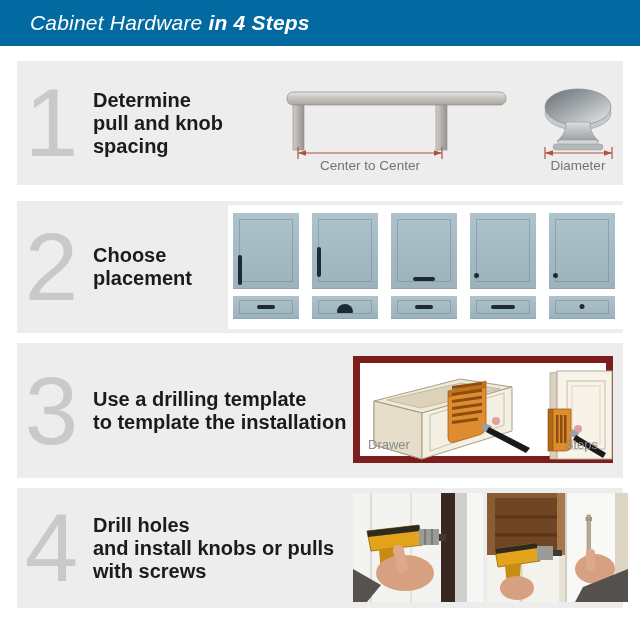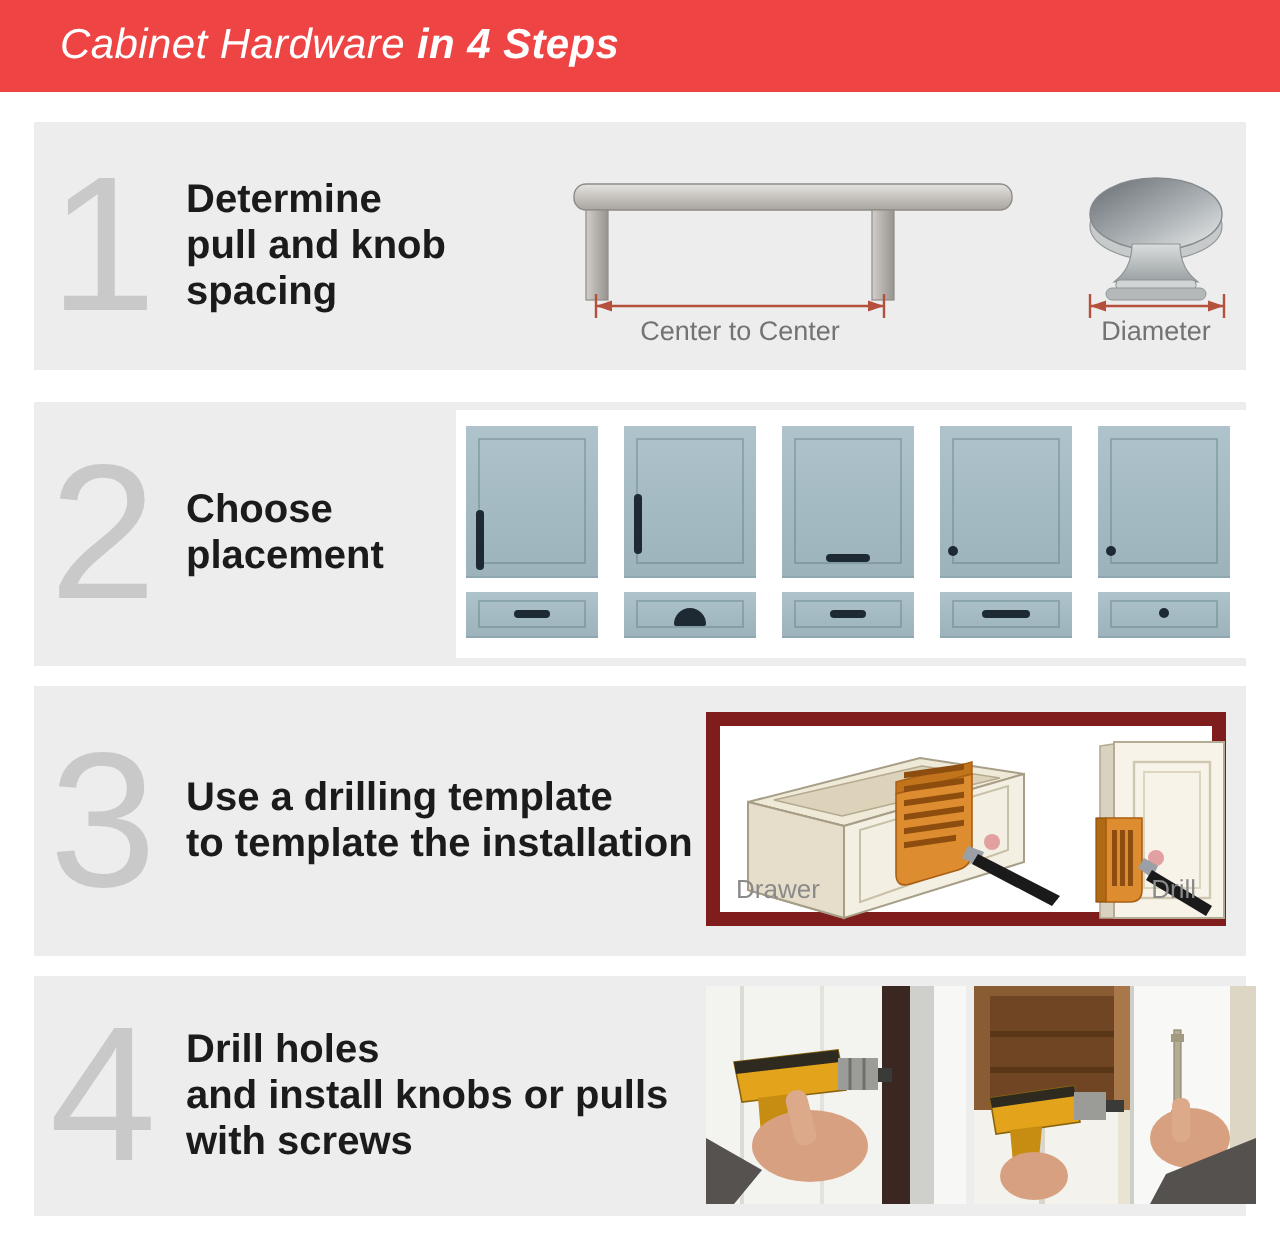--- a/index.html
+++ b/index.html
@@ -1,19 +1,19 @@
 <!DOCTYPE html>
 <html><head>
 <meta charset="utf-8">
 <style>
   html,body{margin:0;padding:0;background:#ffffff;}
   .page{position:relative;width:640px;height:618px;background:#ffffff;overflow:hidden;
         font-family:"Liberation Sans", sans-serif;}
   
-  .topbar{height:46px;background:#ef4444;display:flex;align-items:center;padding-left:30px;}
+  .topbar{height:46px;background:#0369a1;display:flex;align-items:center;padding-left:30px;}
   .topbar .t{font-style:italic;color:#fff;font-size:21px;letter-spacing:.2px;white-space:pre;}
   .topbar .t1{font-weight:400;}
   .topbar .t2{font-weight:700;text-align:right;}
   
   .rows{margin-top:15px;}
   .row{position:relative;margin-left:17px;width:606px;background:#ededed;
        display:flex;align-items:center;}
   .row1{height:124px;margin-bottom:16px;}
   .row2{height:132px;margin-bottom:10px;}
   .row3{height:135px;margin-bottom:10px;}
@@ -226,21 +226,21 @@
                 <rect x="200" y="52" width="2.5" height="28"></rect>
                 <rect x="204" y="52" width="2.5" height="28"></rect>
               </g>
             </g>
             <circle cx="218" cy="66" r="4" fill="#e2a0a0"></circle>
             <polygon points="212,66 219,70 216,76 209,71" fill="#9aa0a6"></polygon>
             <polygon points="216,72 246,90 243,95 213,77" fill="#1a1a1a"></polygon>
           </g>
         </svg>
         <div class="p3-label p3-drawer">Drawer</div>
-        <div class="p3-label p3-door">Drill</div>
+        <div class="p3-label p3-door">Steps</div>
       </div>
     </section>
 
     <section class="row row4">
       <div class="num">4</div>
       <div class="caption">
           <div class="cap-line">Drill holes</div>
           <div class="cap-line">and install knobs or pulls</div>
           <div class="cap-line">with screws</div>
         </div>

